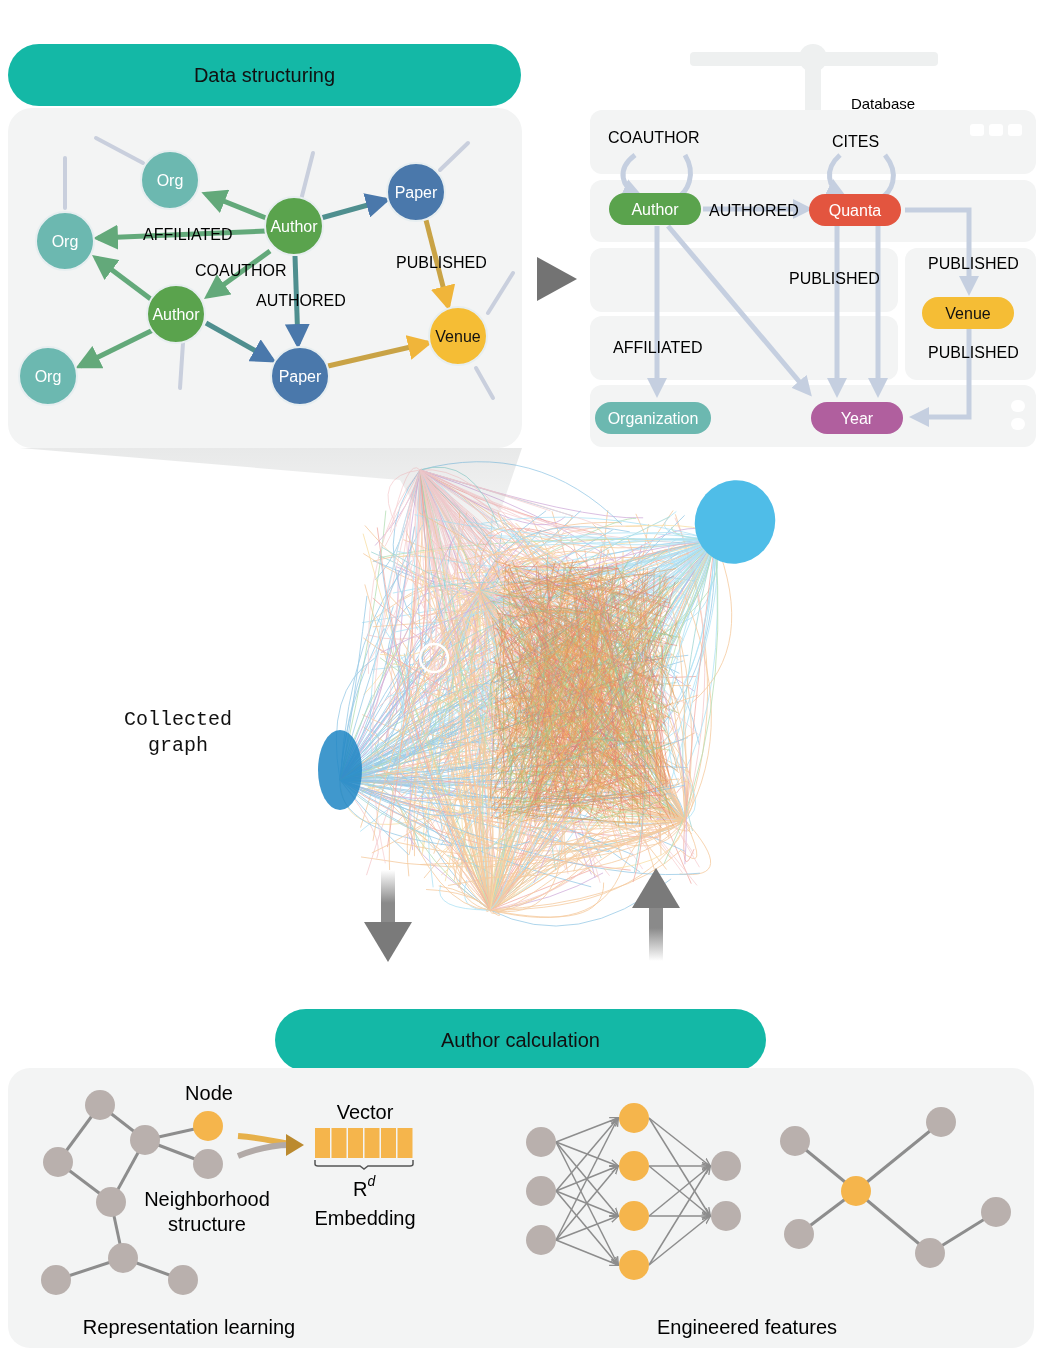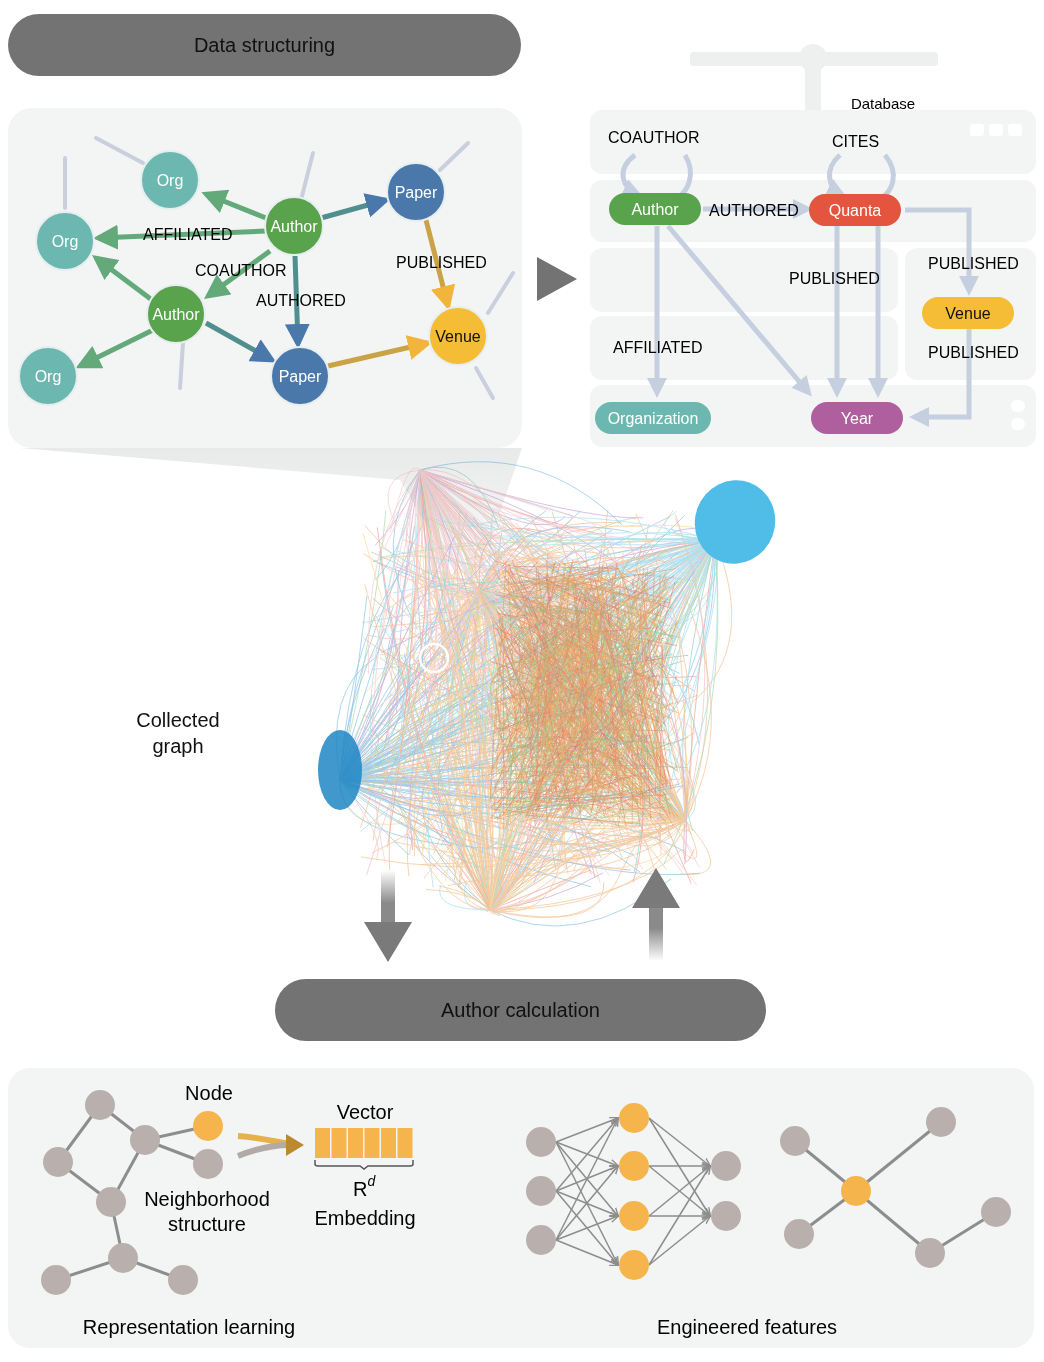--- a/index.html
+++ b/index.html
@@ -1,20 +1,20 @@
 <!DOCTYPE html>
 <html><head>
 <meta charset="utf-8">
 <style>
   html,body{margin:0;padding:0;background:#fff;}
   body{width:1044px;height:1362px;position:relative;overflow:hidden;font-family:"Liberation Sans",sans-serif;color:#111;}
-  .pill{position:absolute;background:#737373;border-radius:32px;display:flex;align-items:center;justify-content:center;font-size:20px;}
+  .pill{position:absolute;background:#14b8a6;border-radius:32px;display:flex;align-items:center;justify-content:center;font-size:20px;margin-top:30px;}
   .panel{position:absolute;background:#f3f4f4;border-radius:22px;}
   svg text{font-family:"Liberation Sans",sans-serif;}
-  .lbl{position:absolute;font-size:20px;text-align:center;line-height:26px;}
+  .lbl{position:absolute;font-size:20px;text-align:center;line-height:26px;font-family:Liberation Mono, monospace;}
 </style>
 </head>
 <body>
 
 <div class="pill" style="left:8px;top:14px;width:513px;height:62px;">
   <span>Data structuring</span>
 </div>
 
 <div class="panel" style="left:8px;top:108px;width:514px;height:340px;border-radius:24px;"></div>
 

